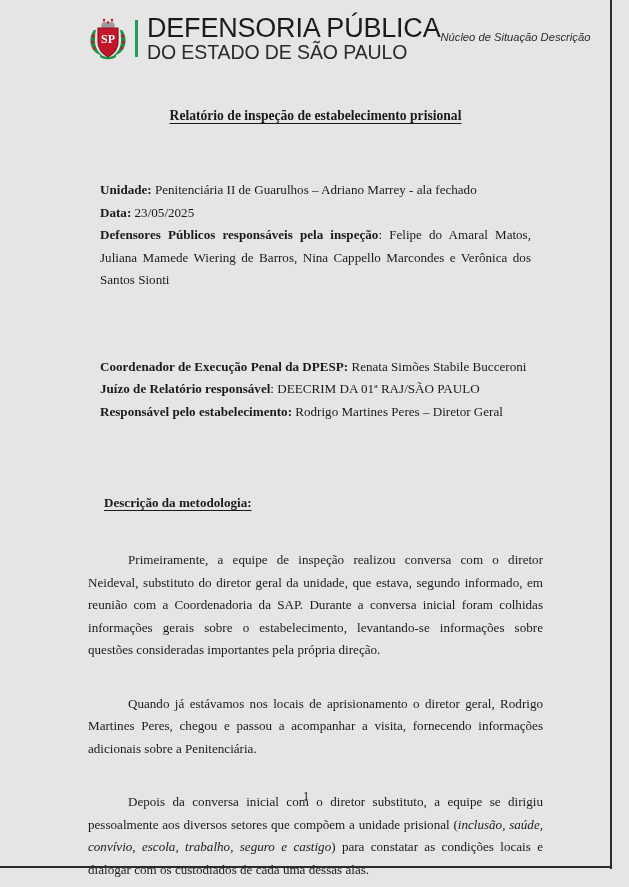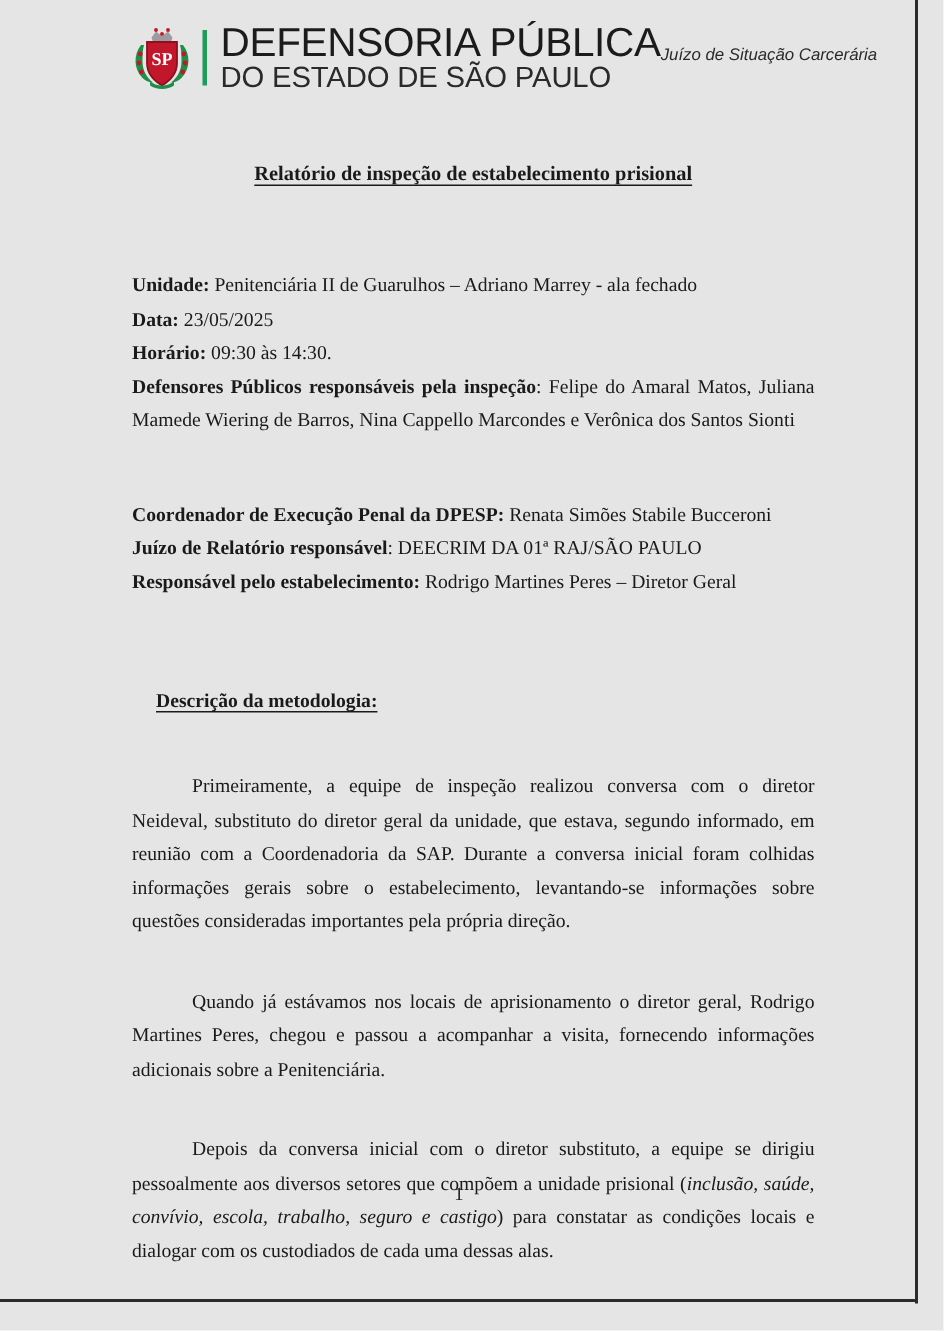--- a/index.html
+++ b/index.html
@@ -122,21 +122,21 @@
 
   .doc-title {
     text-align: center;
     font-weight: 700;
     font-size: 13.6px;
     text-decoration: underline;
     text-underline-offset: 3px;
     margin: 0 0 52px 0;
   }
 
-  .meta-block { margin: 0; }
+  .meta-block { margin: 12px; }
   .meta-line {
     margin: 0;
     text-align: justify;
     text-justify: inter-word;
   }
   .meta-line b { font-weight: 700; }
 
   .spacer-sm { height: 19px; }
   .spacer-md { height: 40px; }
 
@@ -200,31 +200,30 @@
               <path d="M12 38 C16 42 24 42 28 38 L28 41 C24 44 16 44 12 41 Z" fill="#1f8f48"></path>
             </g>
           </svg>
         </div>
         <div class="brand-divider"></div>
         <div class="brand-text">
           <div class="brand-line1">DEFENSORIA PÚBLICA</div>
           <div class="brand-line2">DO ESTADO DE SÃO PAULO</div>
         </div>
       </div>
-      <div class="nucleo">Juízo de Situação Carcerária</div>
+      <div class="nucleo">Núcleo de Situação Descrição</div>
     </div>
 
     <div class="content">
 
       <div class="doc-title">Relatório de inspeção de estabelecimento prisional</div>
 
       <div class="meta-block" id="meta1">
           <p class="meta-line"><b>Unidade:</b><span> Penitenciária II de Guarulhos – Adriano Marrey - ala fechado</span></p>
           <p class="meta-line"><b>Data:</b><span> 23/05/2025</span></p>
-          <p class="meta-line"><b>Horário:</b><span> 09:30 às 14:30.</span></p>
           <p class="meta-line"><b>Defensores Públicos responsáveis pela inspeção</b><span>: Felipe do Amaral Matos, Juliana Mamede Wiering de Barros, Nina Cappello Marcondes e Verônica dos Santos Sionti</span></p>
         </div>
 
       <div class="spacer-md"></div>
 
       <div class="meta-block" id="meta2">
           <p class="meta-line"><b>Coordenador de Execução Penal da DPESP:</b><span> Renata Simões Stabile Bucceroni</span></p>
           <p class="meta-line"><b>Juízo de Relatório responsável</b><span>: DEECRIM DA 01ª RAJ/SÃO PAULO</span></p>
           <p class="meta-line"><b>Responsável pelo estabelecimento:</b><span> Rodrigo Martines Peres – Diretor Geral</span></p>
         </div>

